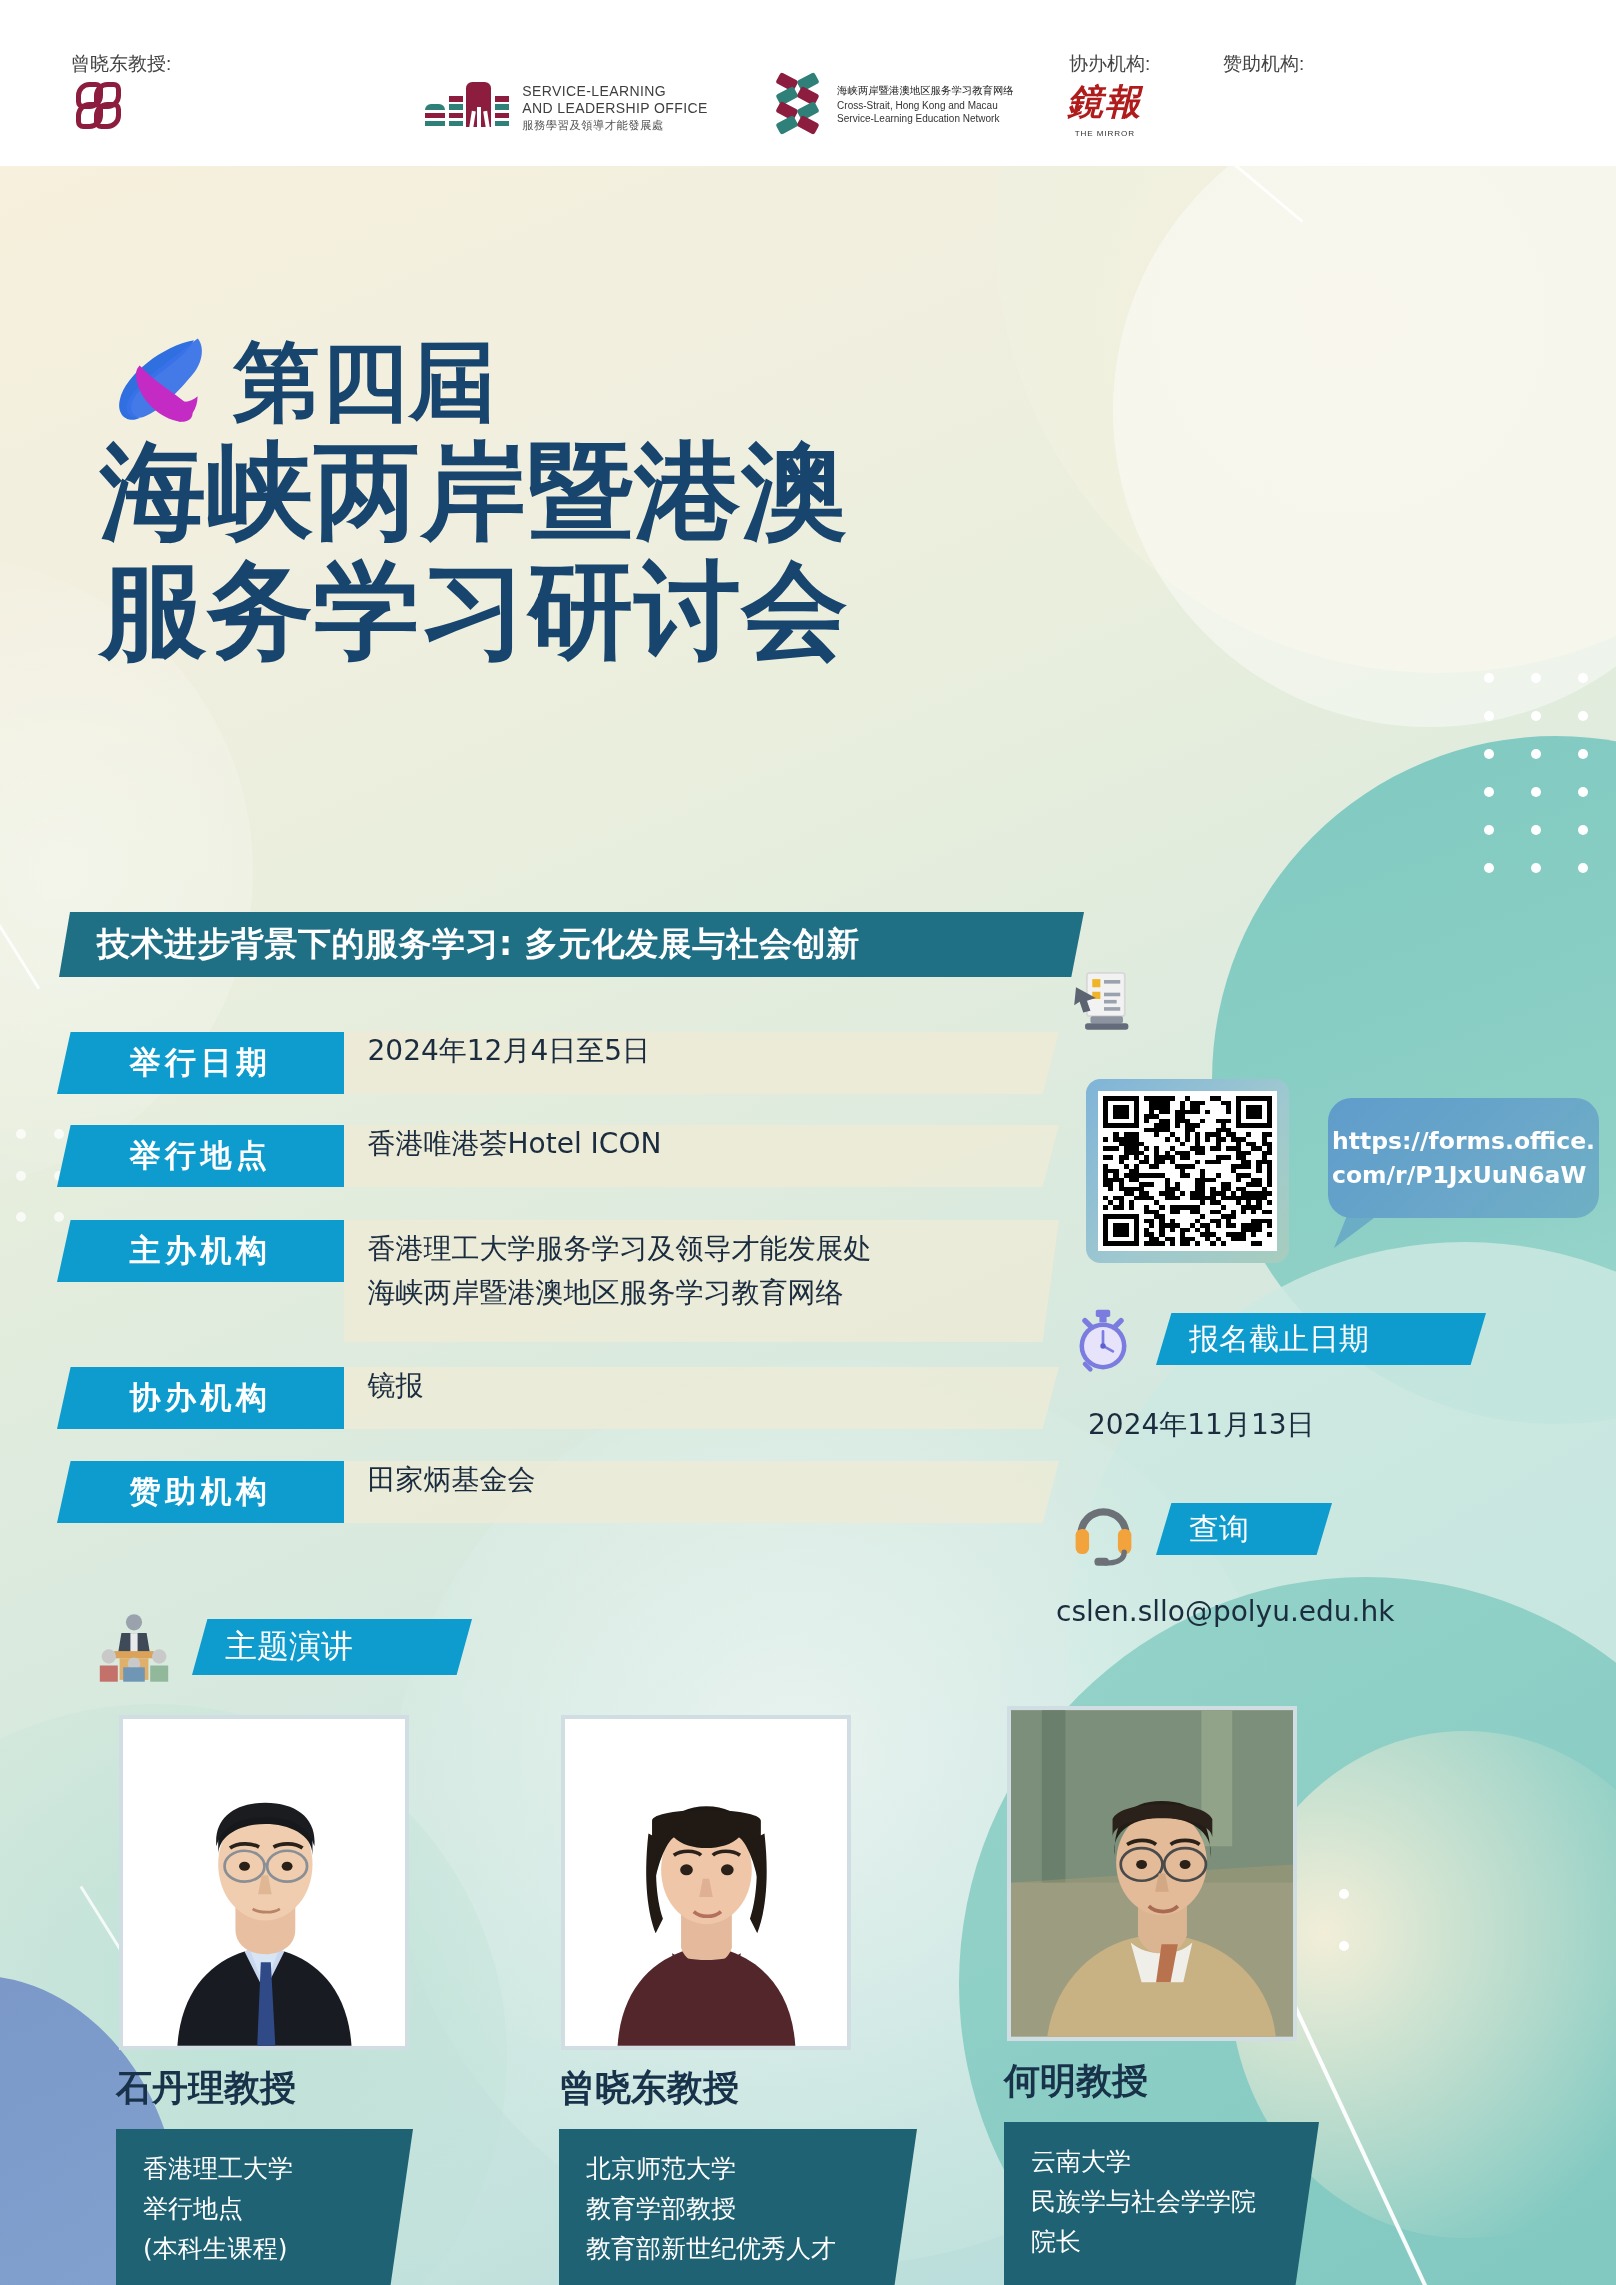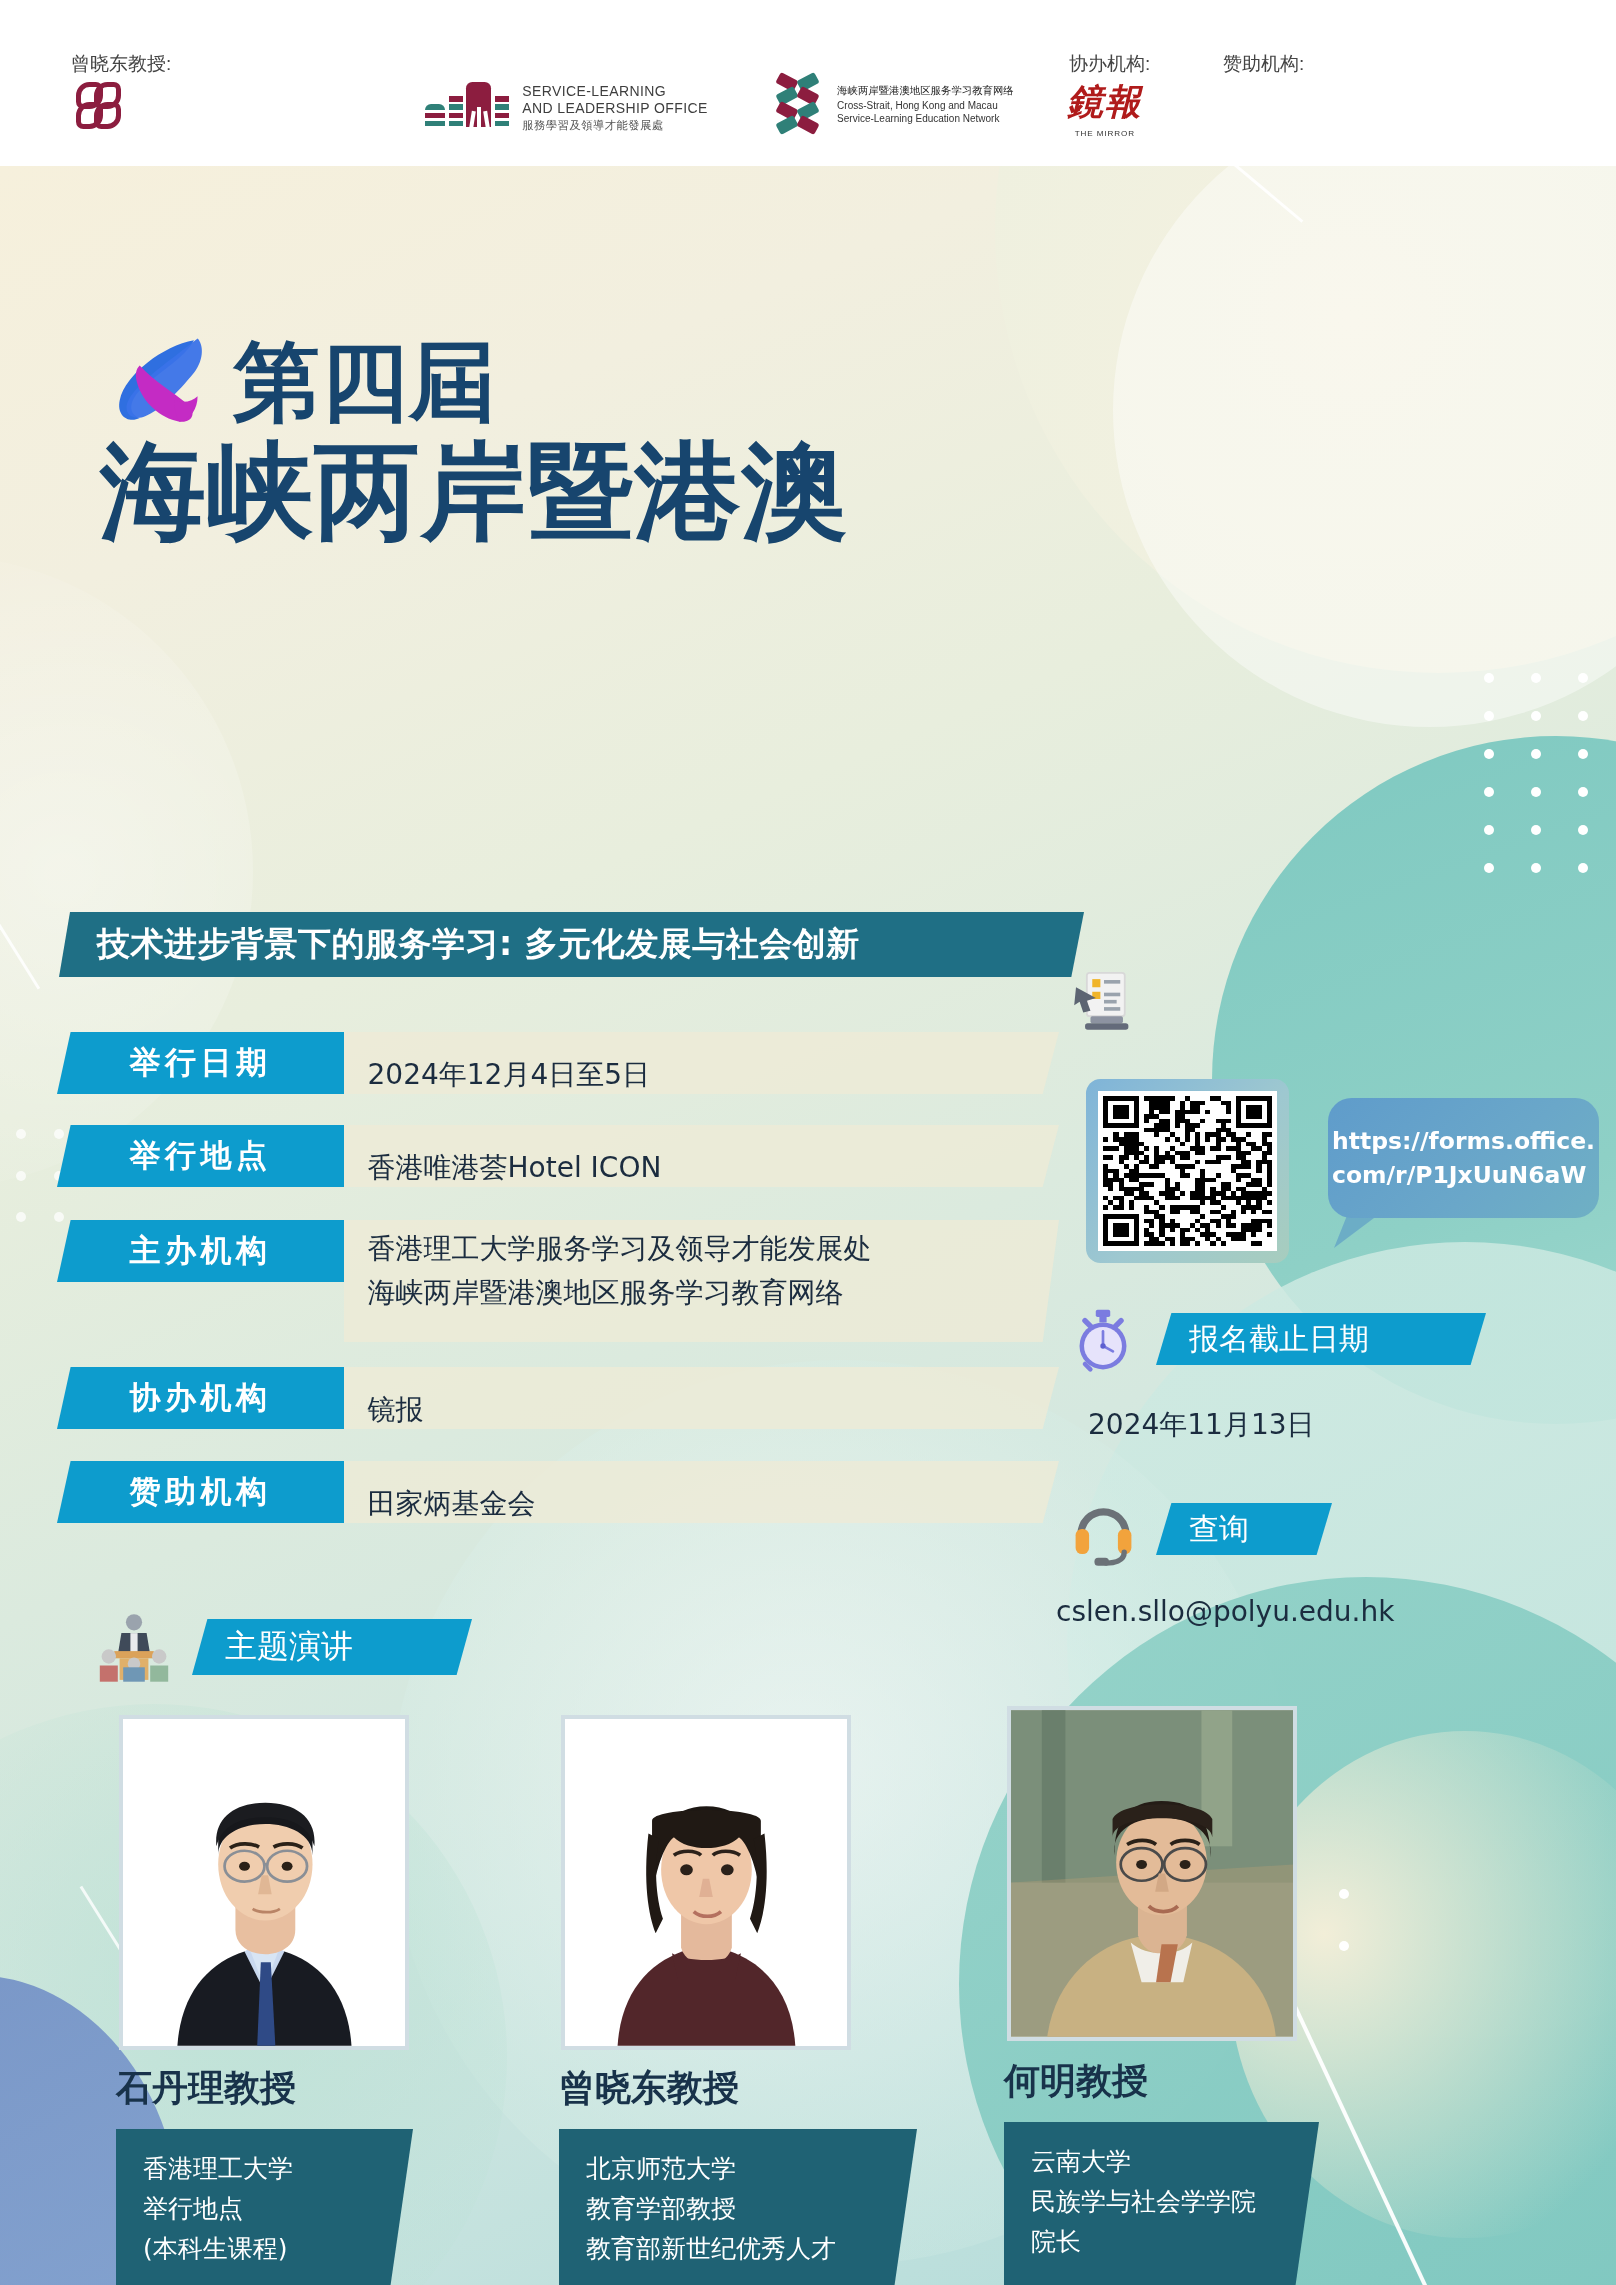--- a/index.html
+++ b/index.html
@@ -124,21 +124,21 @@
     display:flex; align-items:center; justify-content:center;
   }
   .ir-key span{
     color:#fff; font-size:31px; font-weight:bold; letter-spacing:4.5px;
     font-family:"DejaVu Sans",sans-serif;
   }
   .ir-val{
     position:absolute; left:287px; top:0; height:62px;
     background:rgba(238,235,214,.78);
     clip-path: polygon(0 0, 100% 0, calc(100% - 16.3px) 100%, 0 100%);
-    display:flex; align-items:flex-end;
+    display:flex; align-items:flex-start;
   }
   .ir-val span{
     color:#1b2c3f; font-size:28px; margin-left:23.5px; white-space:nowrap;
     font-family:"DejaVu Sans",sans-serif;
   }
   .ir-val.tall{ height:122px; align-items:flex-start; }
   .ir-val.tall .stack{ margin-left:23.5px; margin-top:7.2px; line-height:1.55; }
   .ir-val.tall .stack span{ margin-left:0; display:block; font-size:28px; color:#1b2c3f; }
 
   
@@ -342,20 +342,21 @@
     <svg viewBox="0 0 118 105" width="107" height="95">
       <path d="M96 8 C62 14 20 46 14 74 C10 92 24 100 36 94 C20 88 26 70 44 56 C66 38 88 24 96 8 Z" fill="#2f6fe0"></path>
       <path d="M100 6 C70 30 40 50 26 70 C14 88 28 98 42 92 C58 86 78 66 96 44 C108 28 106 12 100 6 Z" fill="#3a72e8" opacity="0.95"></path>
       <path d="M36 36 C52 54 74 66 88 78 C100 88 94 100 80 98 C58 94 40 76 34 58 C30 46 32 40 36 36 Z" fill="#c42bc4"></path>
       <path d="M74 74 C84 78 94 76 100 70 C100 84 92 96 80 98 C76 92 74 82 74 74 Z" fill="#c42bc4"></path>
     </svg>
   </div>
 
   <div class="title-line" id="t1">第四屆</div>
   <div class="title-line" id="t2">海峡两岸暨港澳</div>
+  <div class="title-line" id="t3">服务学习研讨会</div>
 
   <div class="ribbon">
     <span>技术进步背景下的服务学习: 多元化发展与社会创新</span>
   </div>
 
   <div class="inforow" style="top:866px;">
     <div class="ir-key">
       <span>举行日期</span>
     </div>
     <div class="ir-val" style="width:715px;">

